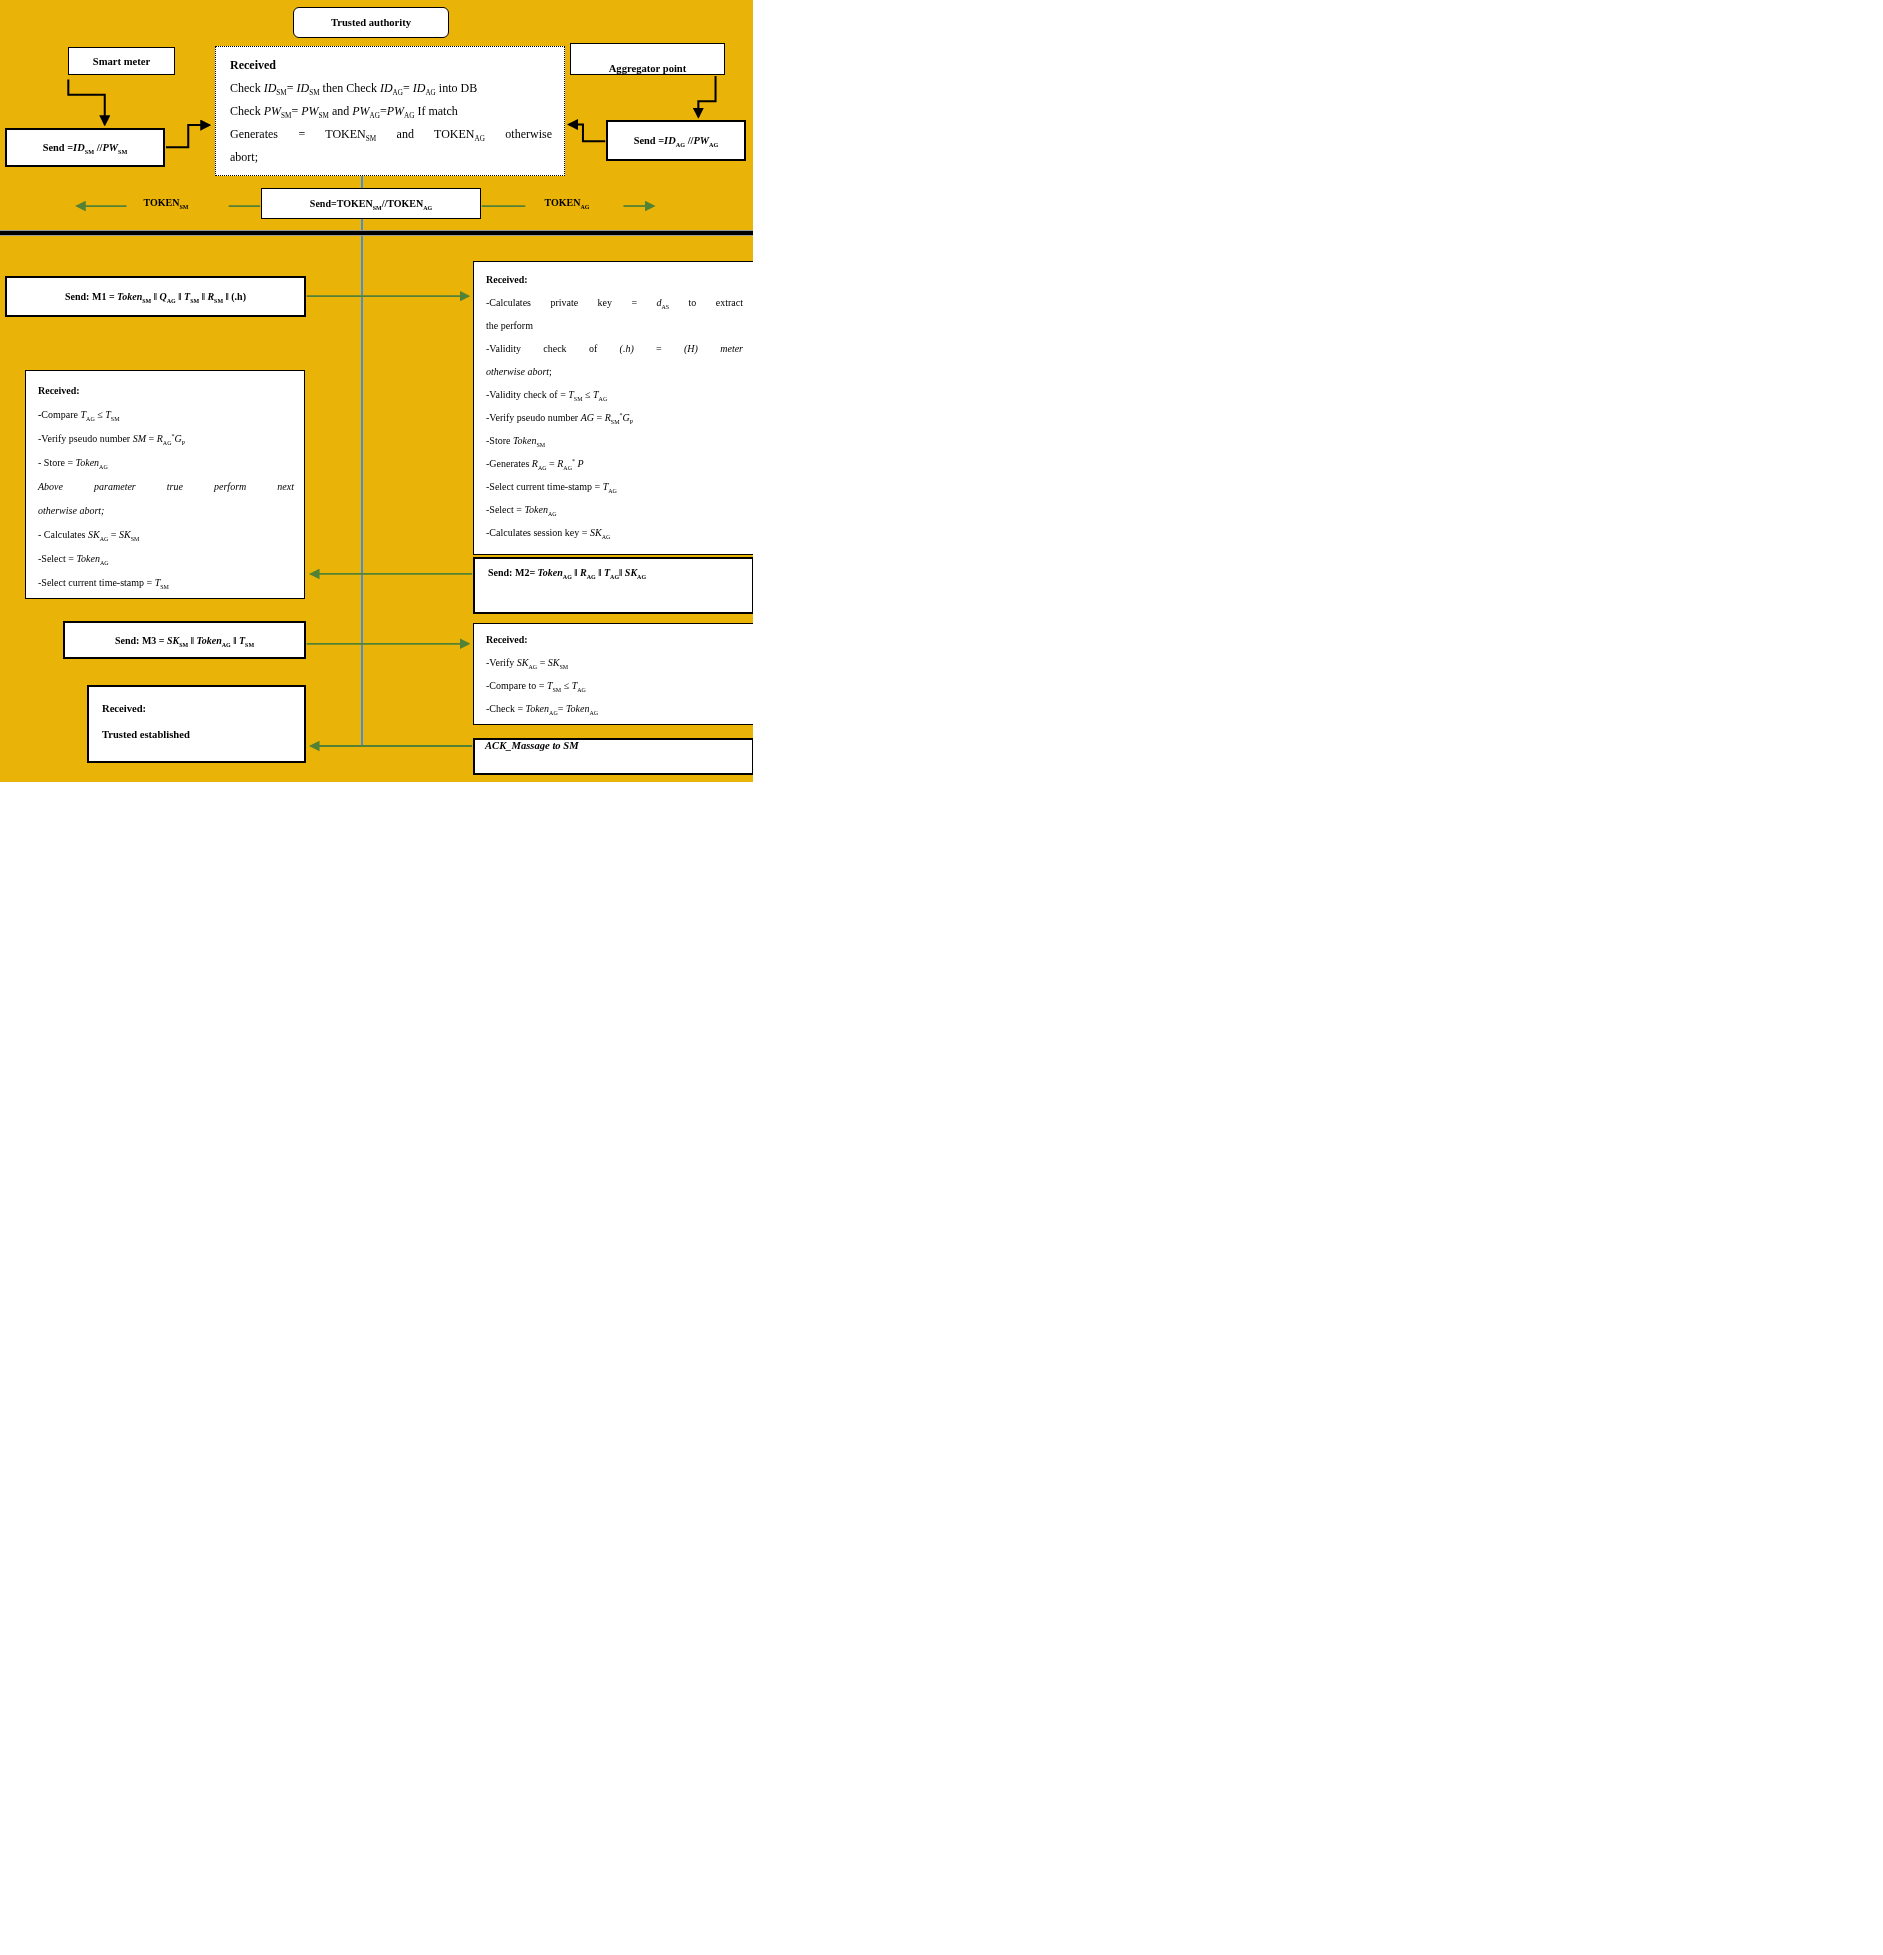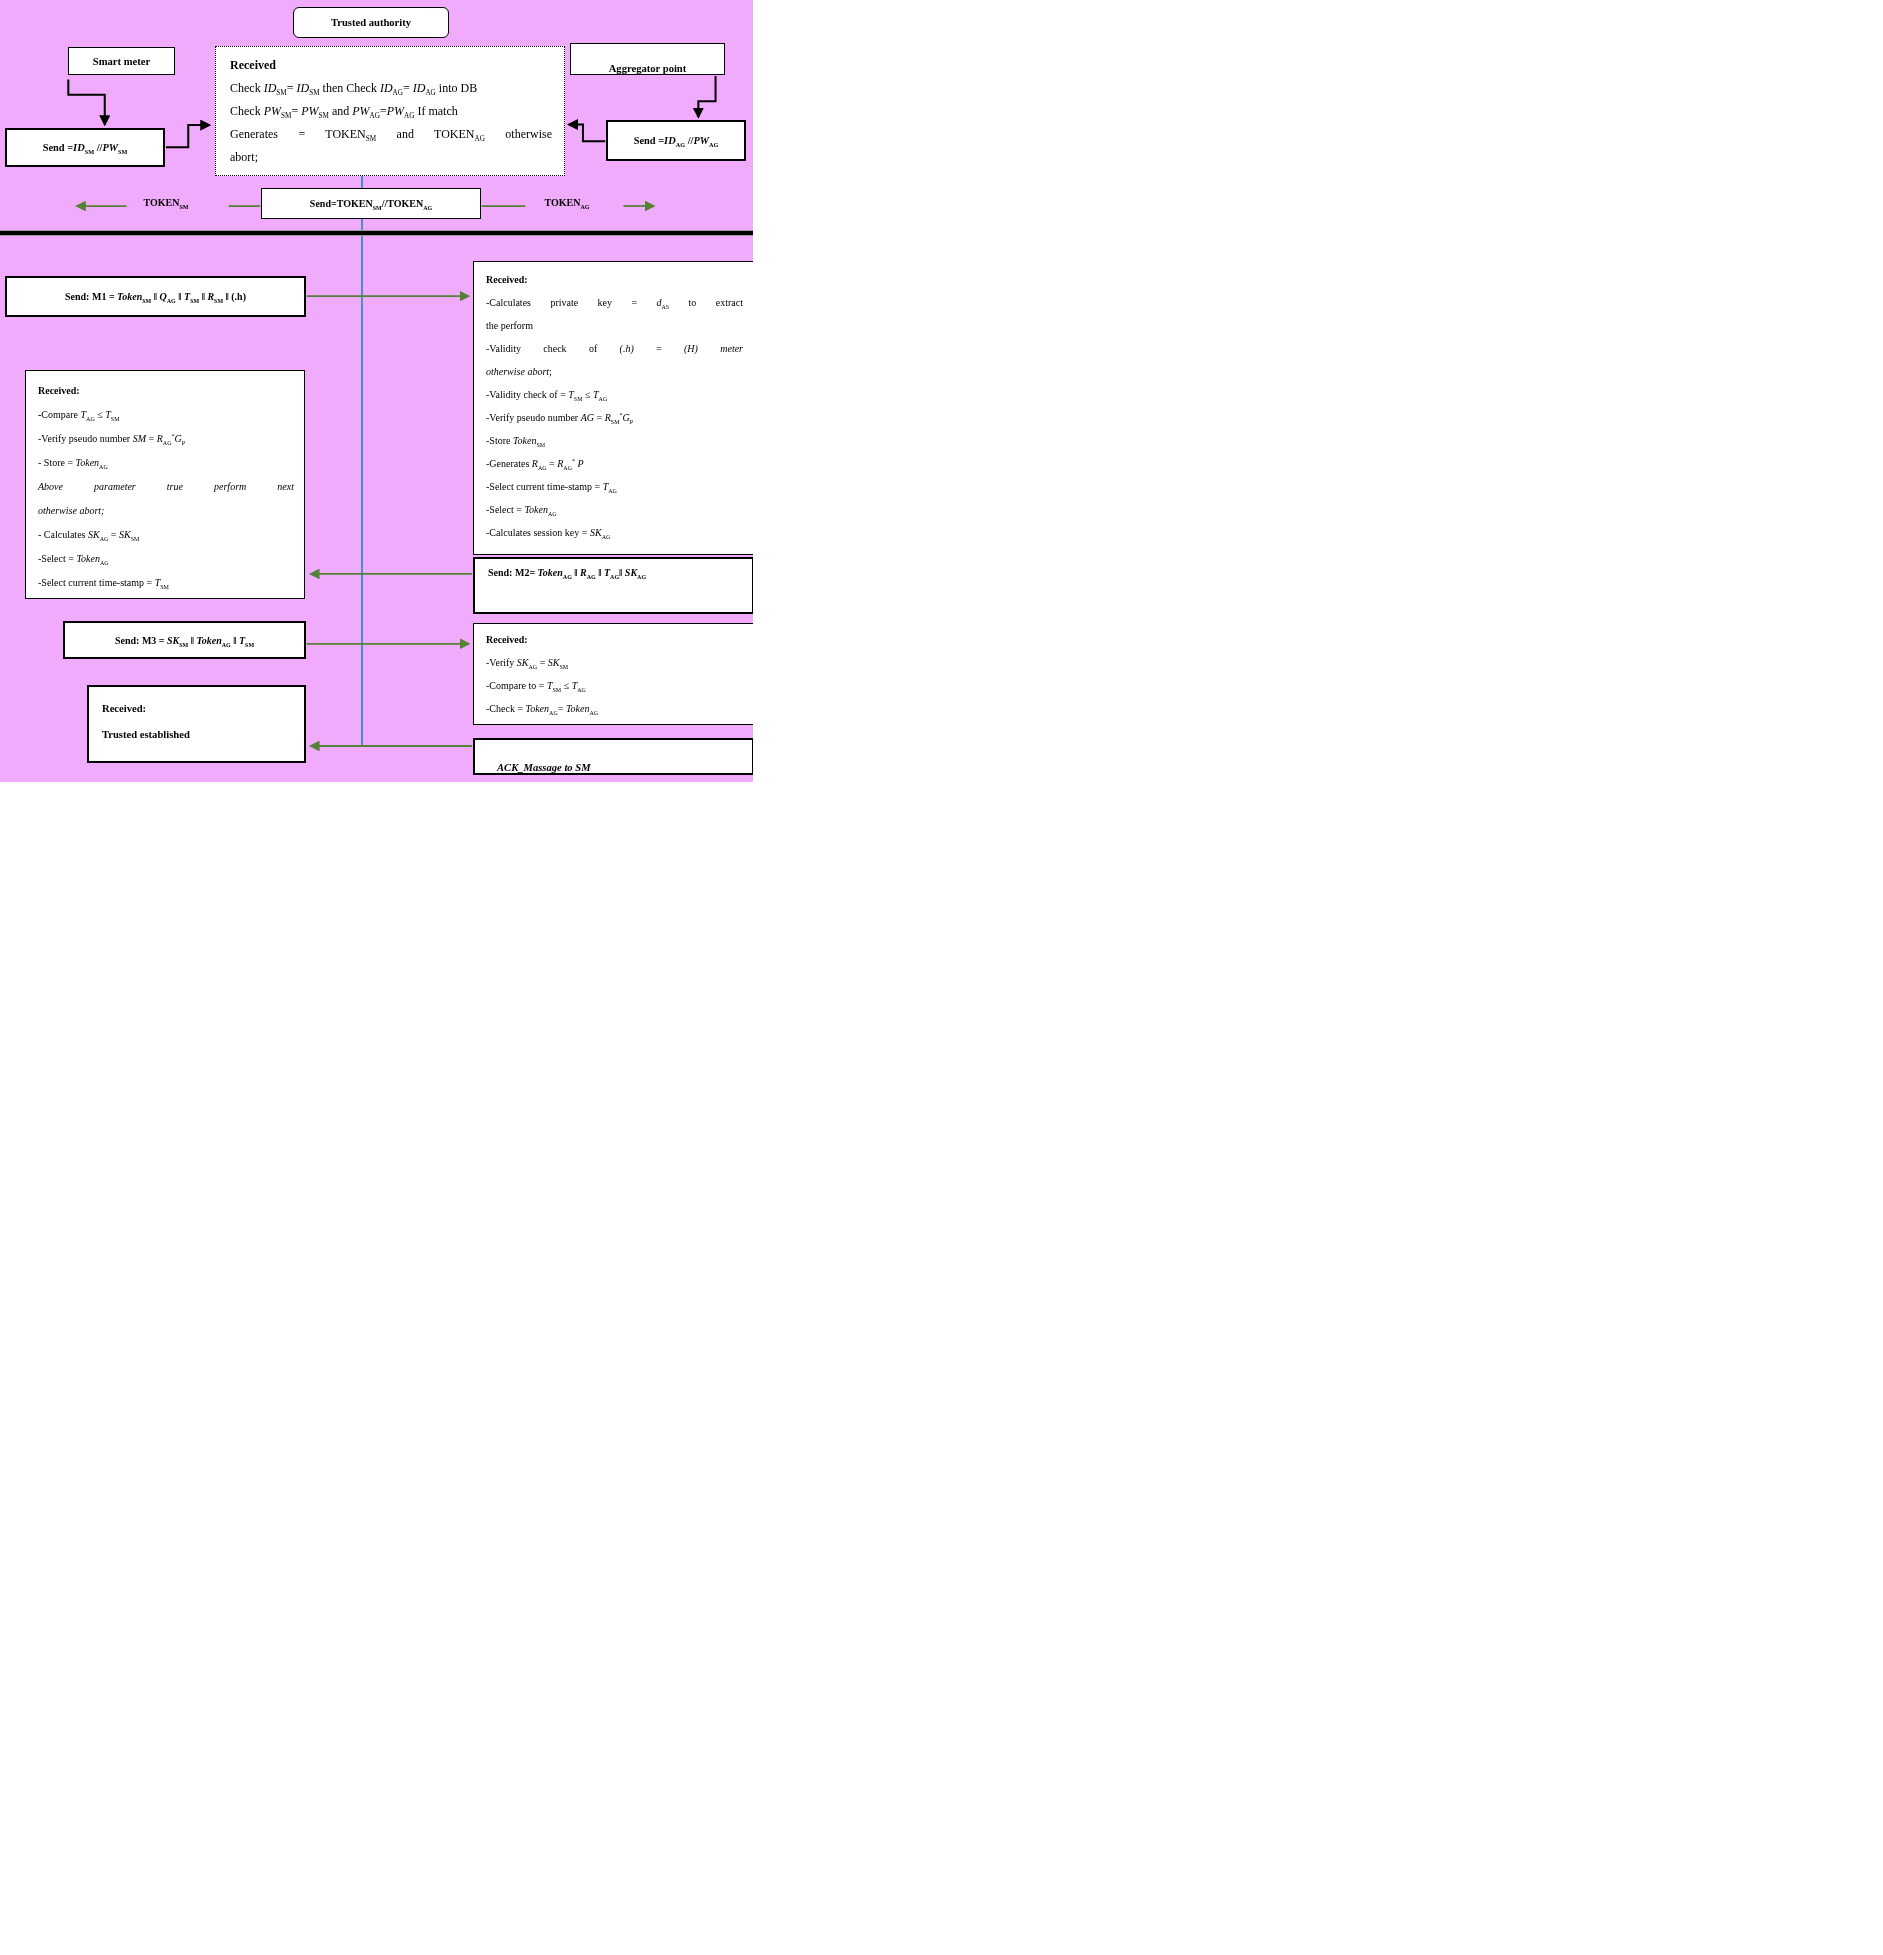--- a/index.html
+++ b/index.html
@@ -1,16 +1,16 @@
 <!DOCTYPE html>
 <html style="font-size:8px"><head>
 <meta charset="utf-8">
 <style>
   html,body{margin:0;padding:0;background:#fff;}
-  #page{position:relative;width:753px;height:782px;background:#f0abfc;overflow:hidden;
+  #page{position:relative;width:753px;height:782px;background:#eab308;overflow:hidden;
         font-family:"Liberation Serif","DejaVu Serif",serif;color:#000;}
   #connectors{position:absolute;left:0;top:0;z-index:1;}
   .box{position:absolute;background:#fff;border:1.5px solid #000;box-sizing:border-box;z-index:2;}
   .b4{border-width:2px;}
   .b5{border-width:2.5px;}
   .dotted{border:1px dotted #000;}
   .round{border-radius:6px;}
   .center{display:flex;align-items:center;justify-content:center;}
   .node-label{font-size:10.6px;font-weight:bold;}
   .send-label{font-size:10.4px;font-weight:bold;}
@@ -143,18 +143,18 @@
       <div class="line">-Check = <i>Token</i><sub>AG</sub>= <i>Token</i><sub>AG</sub></div>
     </div>
 
   <div class="box b4" style="left:87px;top:685px;width:219px;height:78px;
        padding:9px 0 0 13px;font-size:10.6px;line-height:26px;">
       <div class="line"><b>Received:</b></div>
       <div class="line"><b>Trusted established</b></div>
     </div>
 
   <div class="box b4" style="left:473px;top:738px;width:281px;height:37px;
-       display:flex;align-items:flex-end;padding-left:22px;font-size:10.6px;font-weight:bold;">
+       display:flex;align-items:flex-start;padding-left:10px;font-size:10.6px;font-weight:bold;">
     <span><i>ACK_Massage to SM</i></span>
   </div>
 
 </div>
 
 
 </body></html>

